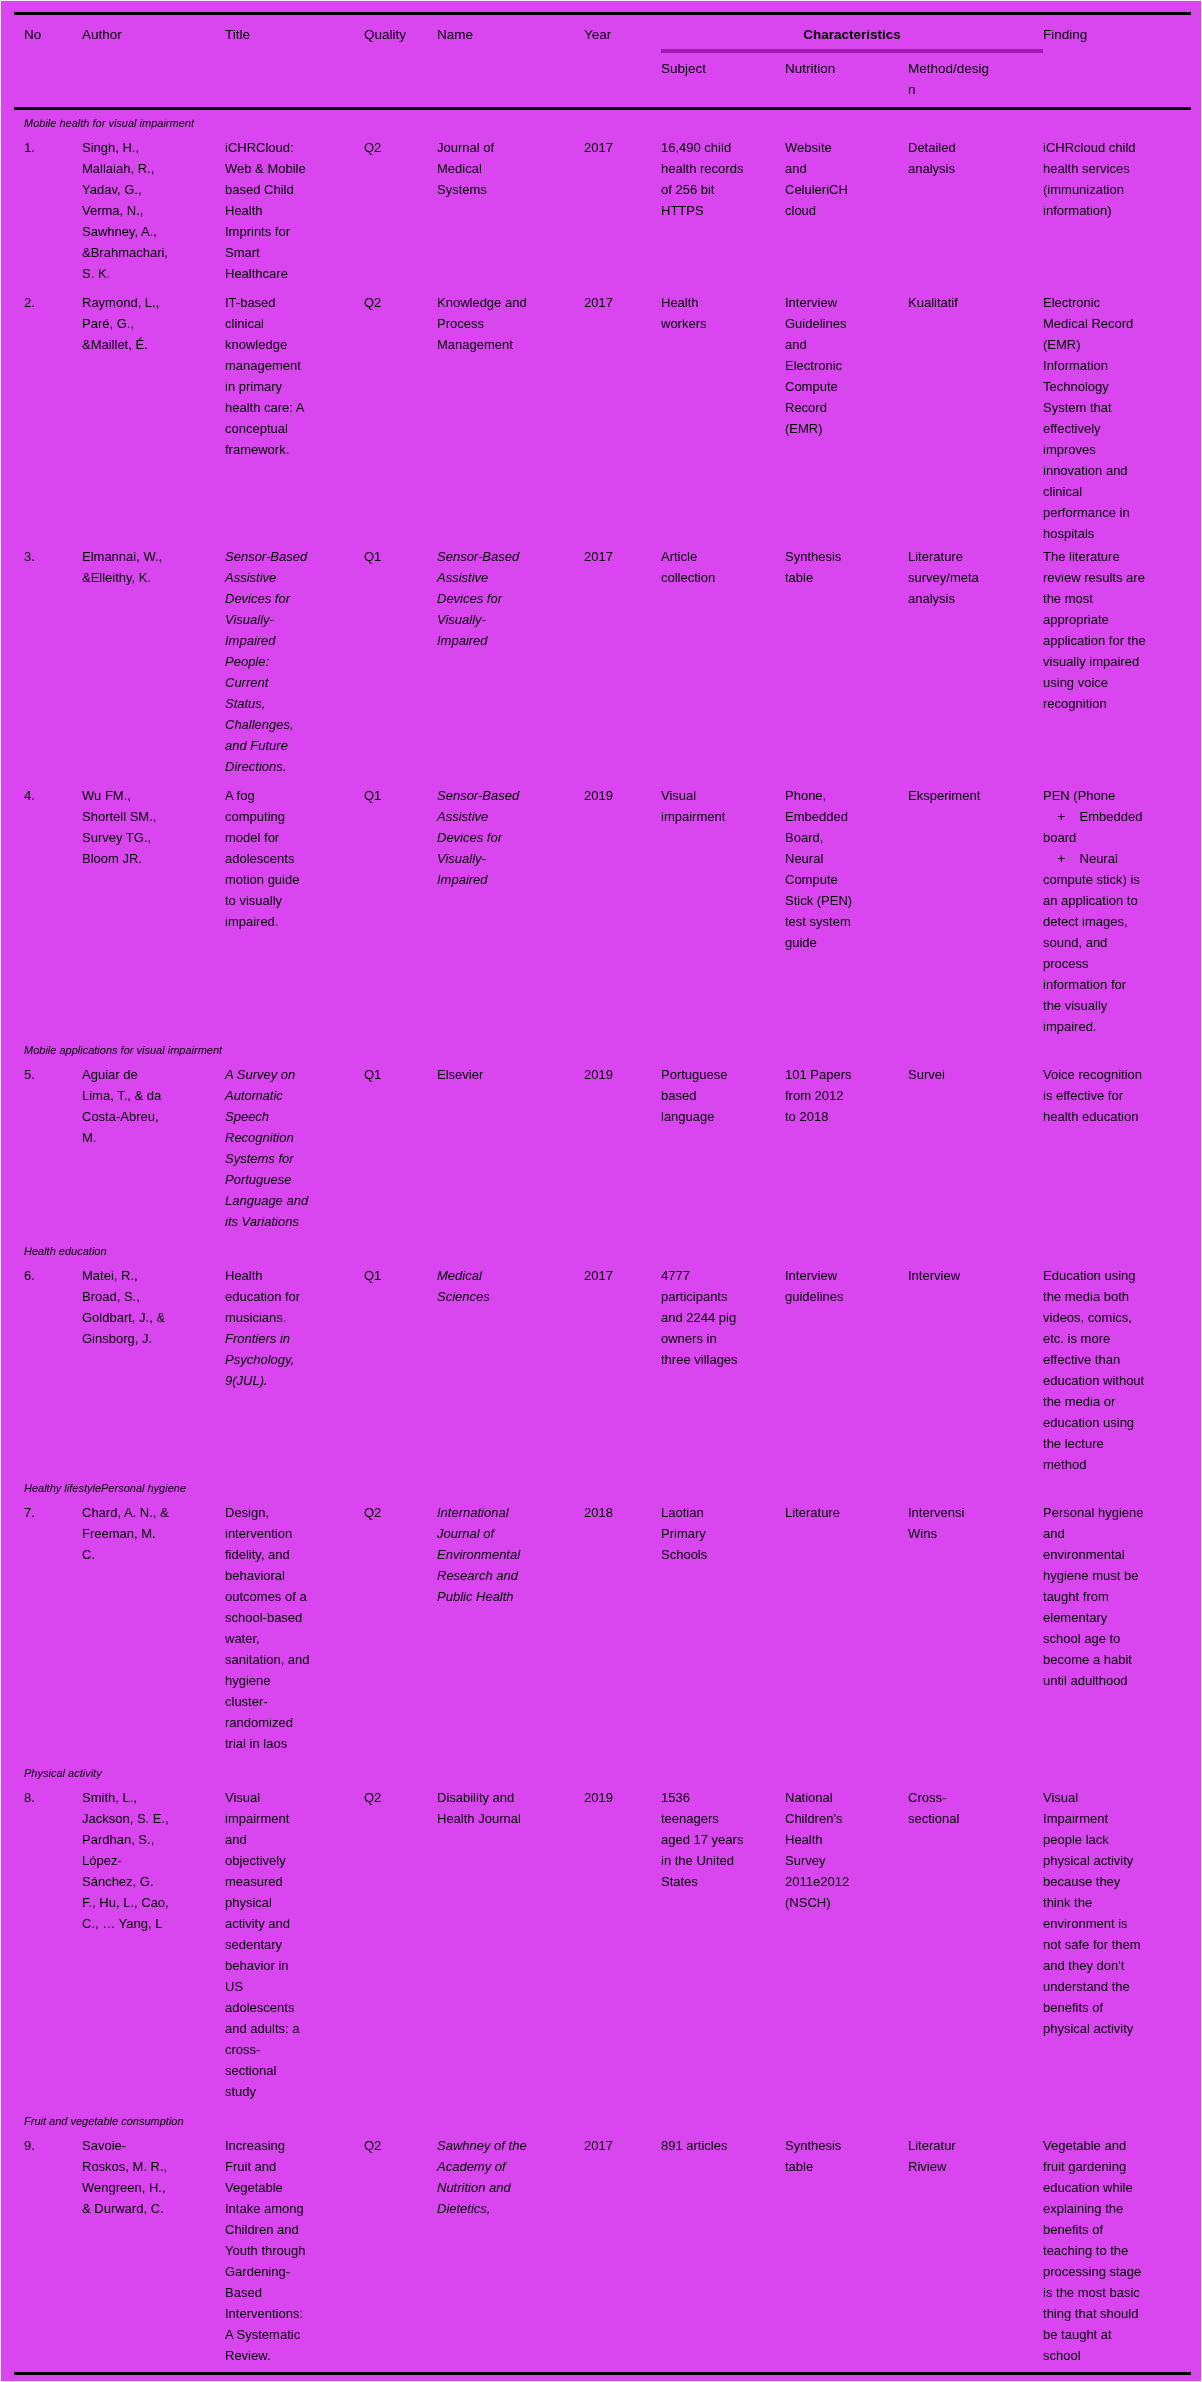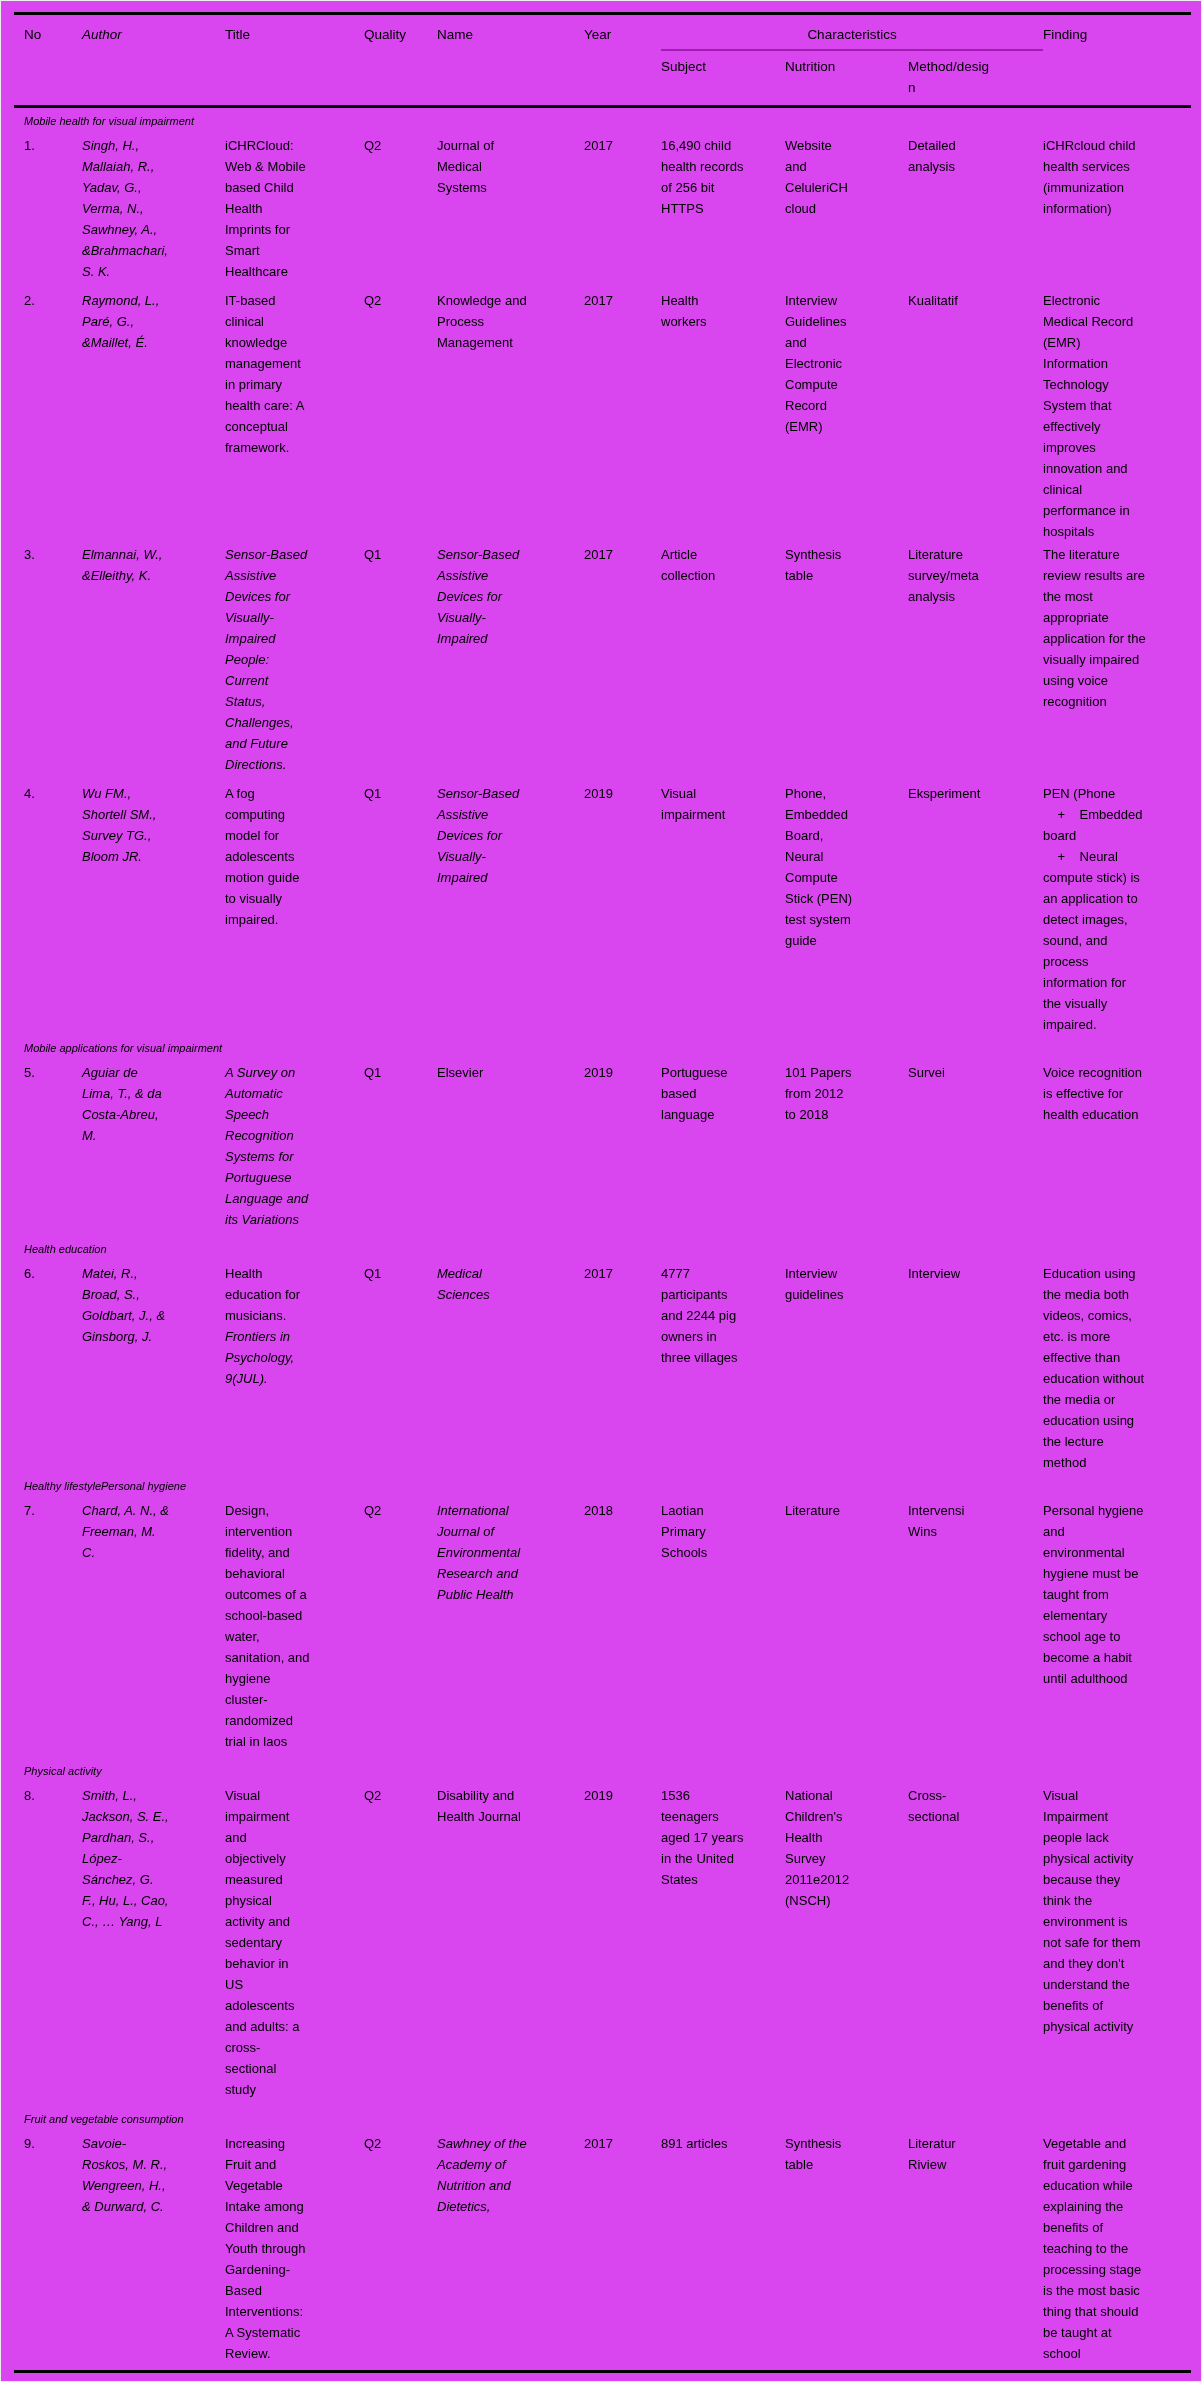--- a/index.html
+++ b/index.html
@@ -13,30 +13,30 @@
   table.review{
     border-collapse:collapse;table-layout:fixed;width:1177px;
     border-top:3px solid #000;border-bottom:3px solid #000;
   }
   th,td{
     font-size:13px;line-height:21px;vertical-align:top;text-align:left;
     font-weight:400;padding:0;color:#000;word-wrap:break-word;
   }
   
   .c-no{padding-left:10px;}
-  .c-author{padding-right:55px;font-style:italic;}
+  .c-author{padding-right:55px;}
   .c-title{padding-right:54px;}
   .c-name{padding-right:52px;}
   .c-subject{padding-right:40px;margin-top:47px;}
   .c-instrument{padding-right:52px;}
   .c-method{padding-right:48px;}
   .c-finding{padding-right:45px;}
   
   thead th{border-bottom:3px solid #000;font-size:13.5px;}
-  thead th.char{border-bottom:2px solid #a21caf;text-align:center;padding-bottom:4px;}
+  thead th.char{border-bottom:4px solid #a21caf;text-align:center;padding-bottom:4px;font-weight:bold;}
   thead tr.h1 th{padding-top:9px;}
   thead tr.h2 th{padding-top:5px;padding-bottom:7px;}
   thead th{padding-right:0;}
   thead th.c-no{padding-left:10px;}
   
   tbody td{padding-top:2px;}
   tbody td.c-title{padding-bottom:6px;}
   td.section{
     font-style:italic;font-size:11px;
     padding:3px 0 1px 10px;

